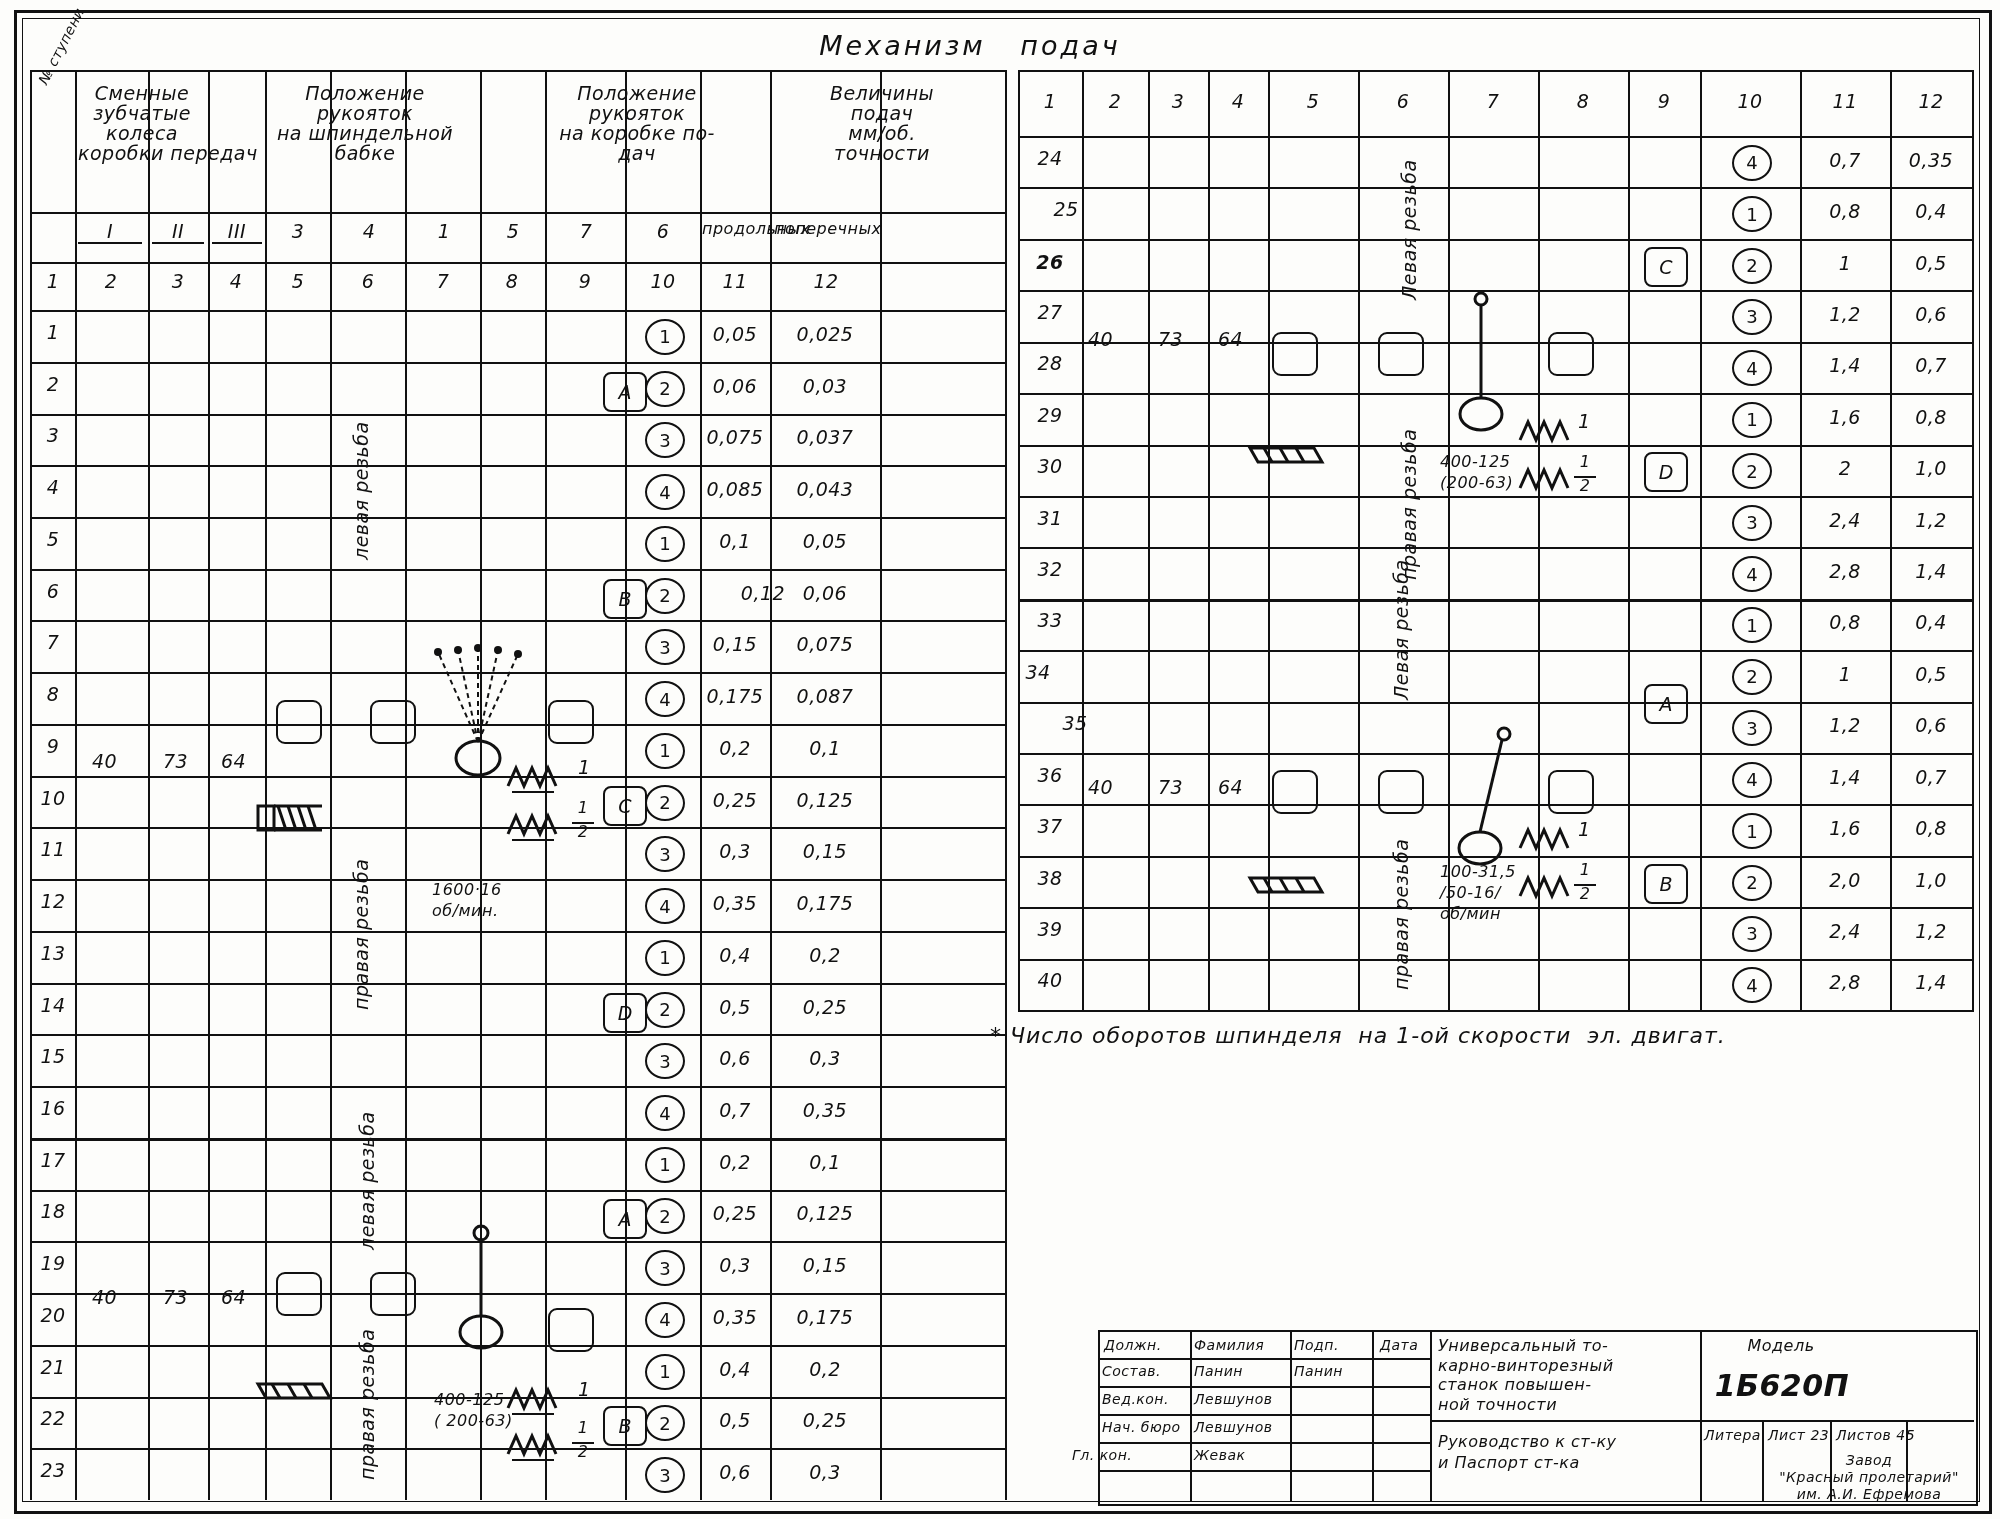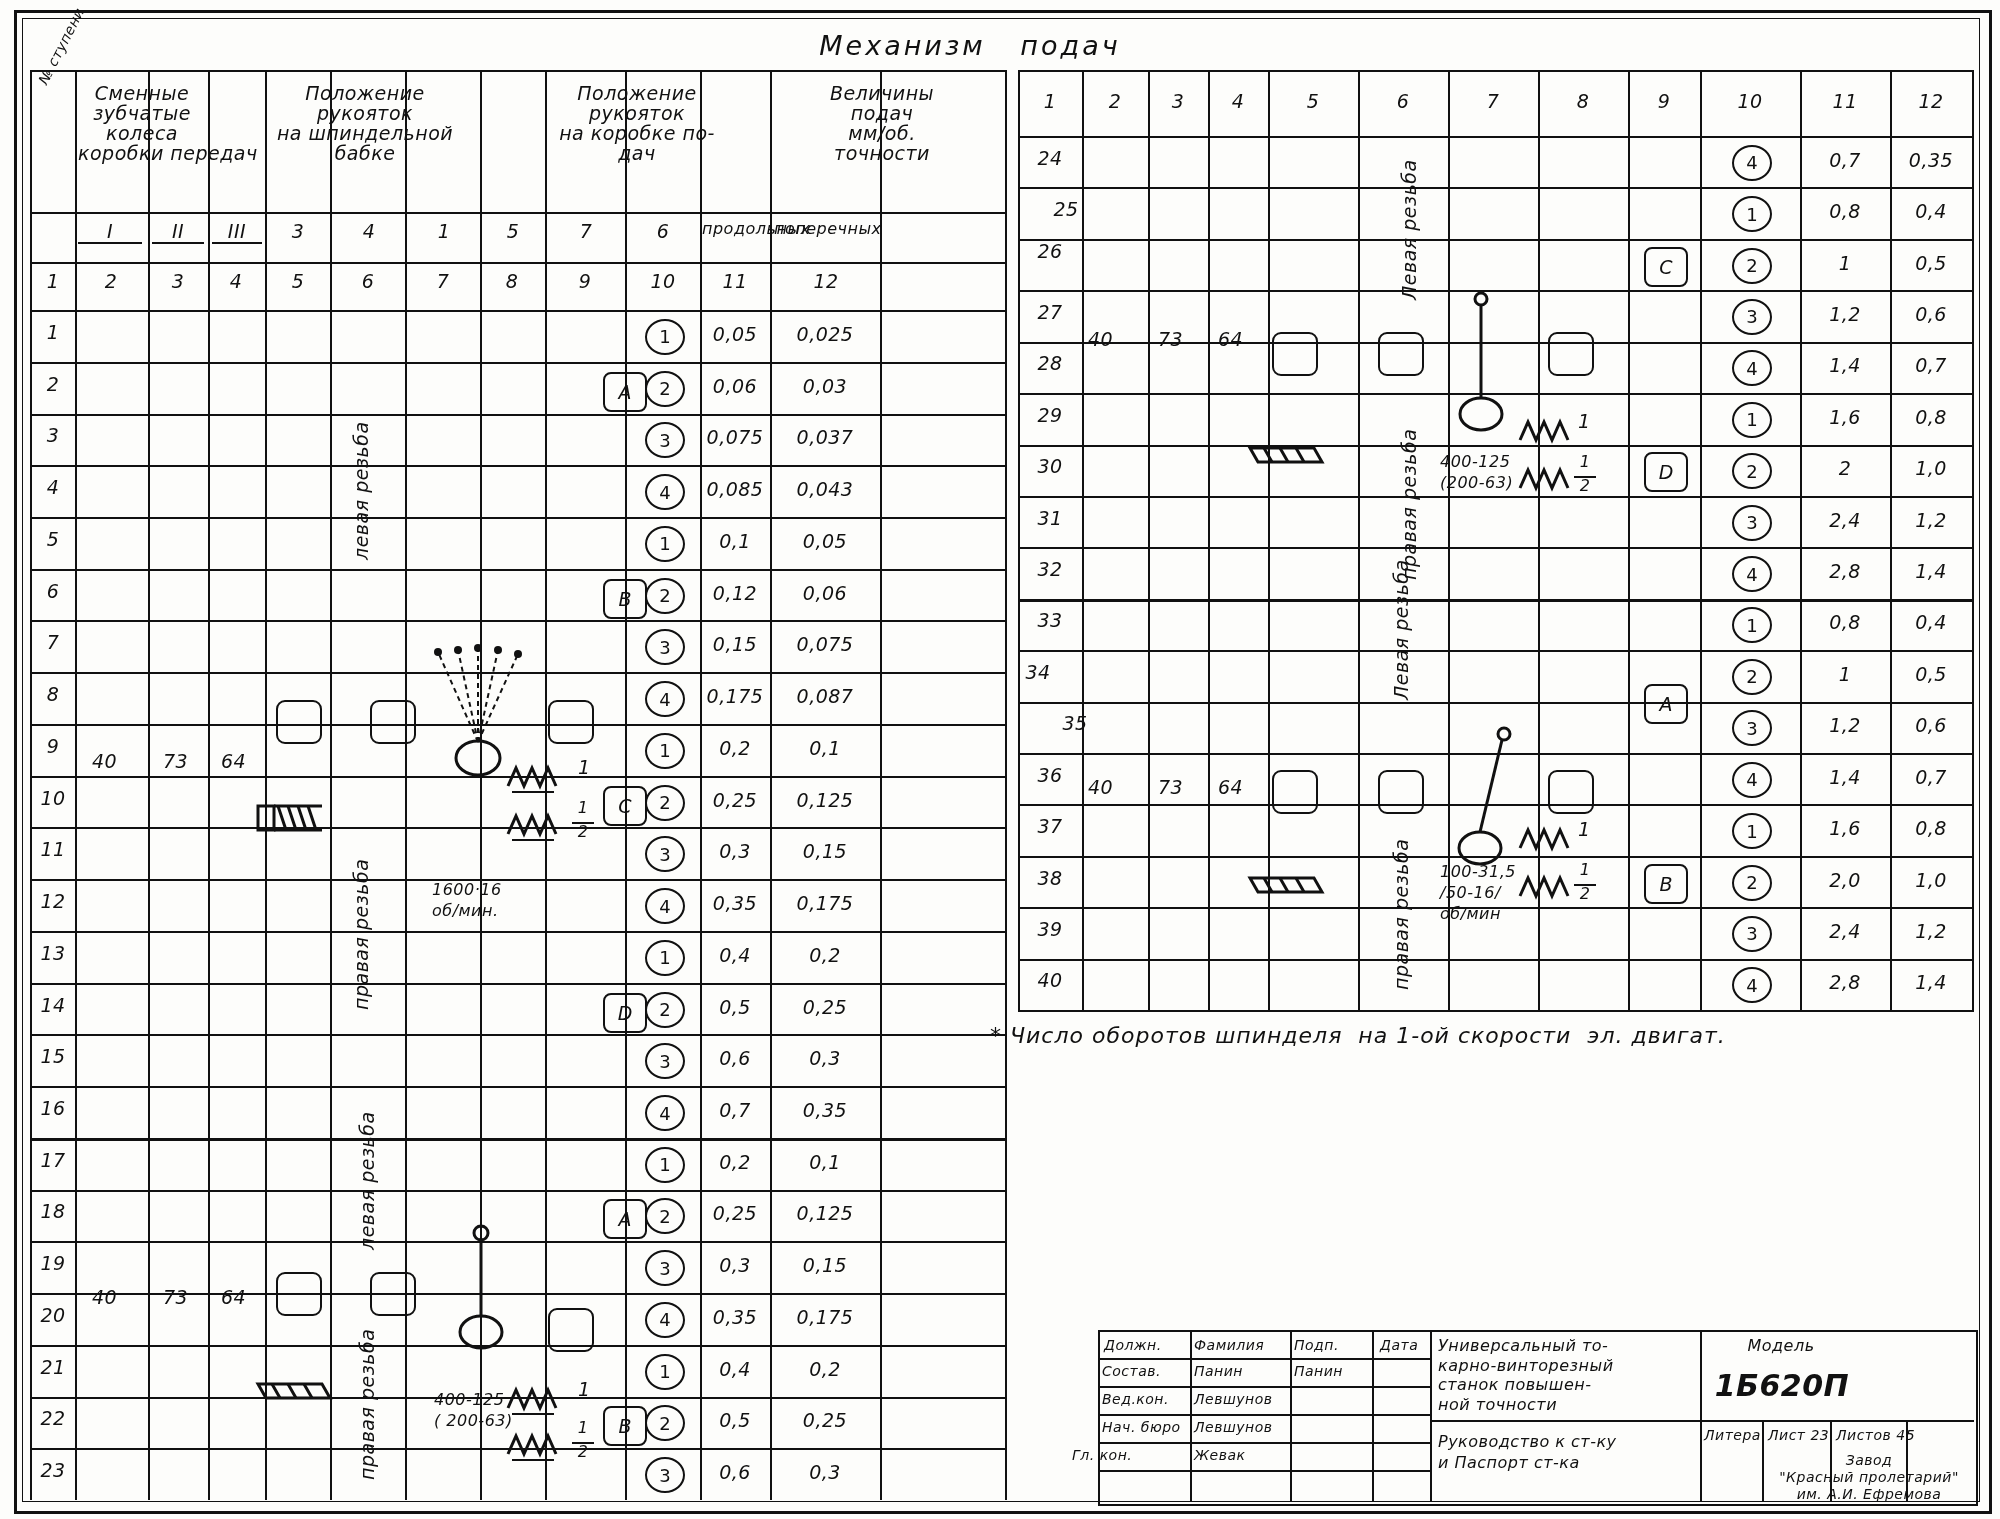--- a/index.html
+++ b/index.html
@@ -119,21 +119,21 @@
       <div class="tx hand cellnum ctr" style="left: 700px; top: 480.1px; width: 70px;">0,085</div>
       <div class="tx hand cellnum ctr" style="left: 772px; top: 480.1px; width: 106px;">0,043</div>
       <div class="ln hl" style="left: 30px; top: 568.7px; width: 975px;"></div>
       <div class="tx hand num ctr" style="left: 32px; top: 529.8px; width: 42px;">5</div>
       <div class="ovalnum" style="left: 645px; top: 525.8px; width: 36px; height: 32px;">1</div>
       <div class="tx hand cellnum ctr" style="left: 700px; top: 531.8px; width: 70px;">0,1</div>
       <div class="tx hand cellnum ctr" style="left: 772px; top: 531.8px; width: 106px;">0,05</div>
       <div class="ln hl" style="left: 30px; top: 620.4px; width: 975px;"></div>
       <div class="tx hand num ctr" style="left: 32px; top: 581.6px; width: 42px;">6</div>
       <div class="ovalnum" style="left: 645px; top: 577.6px; width: 36px; height: 32px;">2</div>
-      <div class="tx hand cellnum ctr" style="left: 700px; top: 583.6px; width: 70px;">0,12</div>
+      <div class="tx hand cellnum ctr" style="left: 728px; top: 583.6px; width: 70px;">0,12</div>
       <div class="tx hand cellnum ctr" style="left: 772px; top: 583.6px; width: 106px;">0,06</div>
       <div class="ln hl" style="left: 30px; top: 672.2px; width: 975px;"></div>
       <div class="tx hand num ctr" style="left: 32px; top: 633.3px; width: 42px;">7</div>
       <div class="ovalnum" style="left: 645px; top: 629.3px; width: 36px; height: 32px;">3</div>
       <div class="tx hand cellnum ctr" style="left: 700px; top: 635.3px; width: 70px;">0,15</div>
       <div class="tx hand cellnum ctr" style="left: 772px; top: 635.3px; width: 106px;">0,075</div>
       <div class="ln hl" style="left: 30px; top: 723.9px; width: 975px;"></div>
       <div class="tx hand num ctr" style="left: 32px; top: 685px; width: 42px;">8</div>
       <div class="ovalnum" style="left: 645px; top: 681px; width: 36px; height: 32px;">4</div>
       <div class="tx hand cellnum ctr" style="left: 700px; top: 687px; width: 70px;">0,175</div>
@@ -332,21 +332,21 @@
       <div class="tx hand num ctr" style="left: 1018px; top: 148.7px; width: 64px;">24</div>
       <div class="ovalnum" style="left: 1732px; top: 144.7px; width: 36px; height: 32px;">4</div>
       <div class="tx hand cellnum ctr" style="left: 1800px; top: 150.7px; width: 90px;">0,7</div>
       <div class="tx hand cellnum ctr" style="left: 1890px; top: 150.7px; width: 82px;">0,35</div>
       <div class="ln hl" style="left: 1018px; top: 238.8px; width: 956px;"></div>
       <div class="tx hand num ctr" style="left: 1018px; top: 200.1px; width: 64px; margin-left: 16px;">25</div>
       <div class="ovalnum" style="left: 1732px; top: 196.1px; width: 36px; height: 32px;">1</div>
       <div class="tx hand cellnum ctr" style="left: 1800px; top: 202.1px; width: 90px;">0,8</div>
       <div class="tx hand cellnum ctr" style="left: 1890px; top: 202.1px; width: 82px;">0,4</div>
       <div class="ln hl" style="left: 1018px; top: 290.2px; width: 956px;"></div>
-      <div class="tx hand num ctr" style="left: 1018px; top: 242px; width: 64px;">26</div>
+      <div class="tx hand num ctr" style="left: 1018px; top: 253px; width: 64px; font-weight: bold;">26</div>
       <div class="ovalnum" style="left: 1732px; top: 247.5px; width: 36px; height: 32px;">2</div>
       <div class="tx hand cellnum ctr" style="left: 1800px; top: 253.5px; width: 90px;">1</div>
       <div class="tx hand cellnum ctr" style="left: 1890px; top: 253.5px; width: 82px;">0,5</div>
       <div class="ln hl" style="left: 1018px; top: 341.6px; width: 956px;"></div>
       <div class="tx hand num ctr" style="left: 1018px; top: 302.9px; width: 64px;">27</div>
       <div class="ovalnum" style="left: 1732px; top: 298.9px; width: 36px; height: 32px;">3</div>
       <div class="tx hand cellnum ctr" style="left: 1800px; top: 304.9px; width: 90px;">1,2</div>
       <div class="tx hand cellnum ctr" style="left: 1890px; top: 304.9px; width: 82px;">0,6</div>
       <div class="ln hl" style="left: 1018px; top: 393.1px; width: 956px;"></div>
       <div class="tx hand num ctr" style="left: 1018px; top: 354.4px; width: 64px;">28</div>

